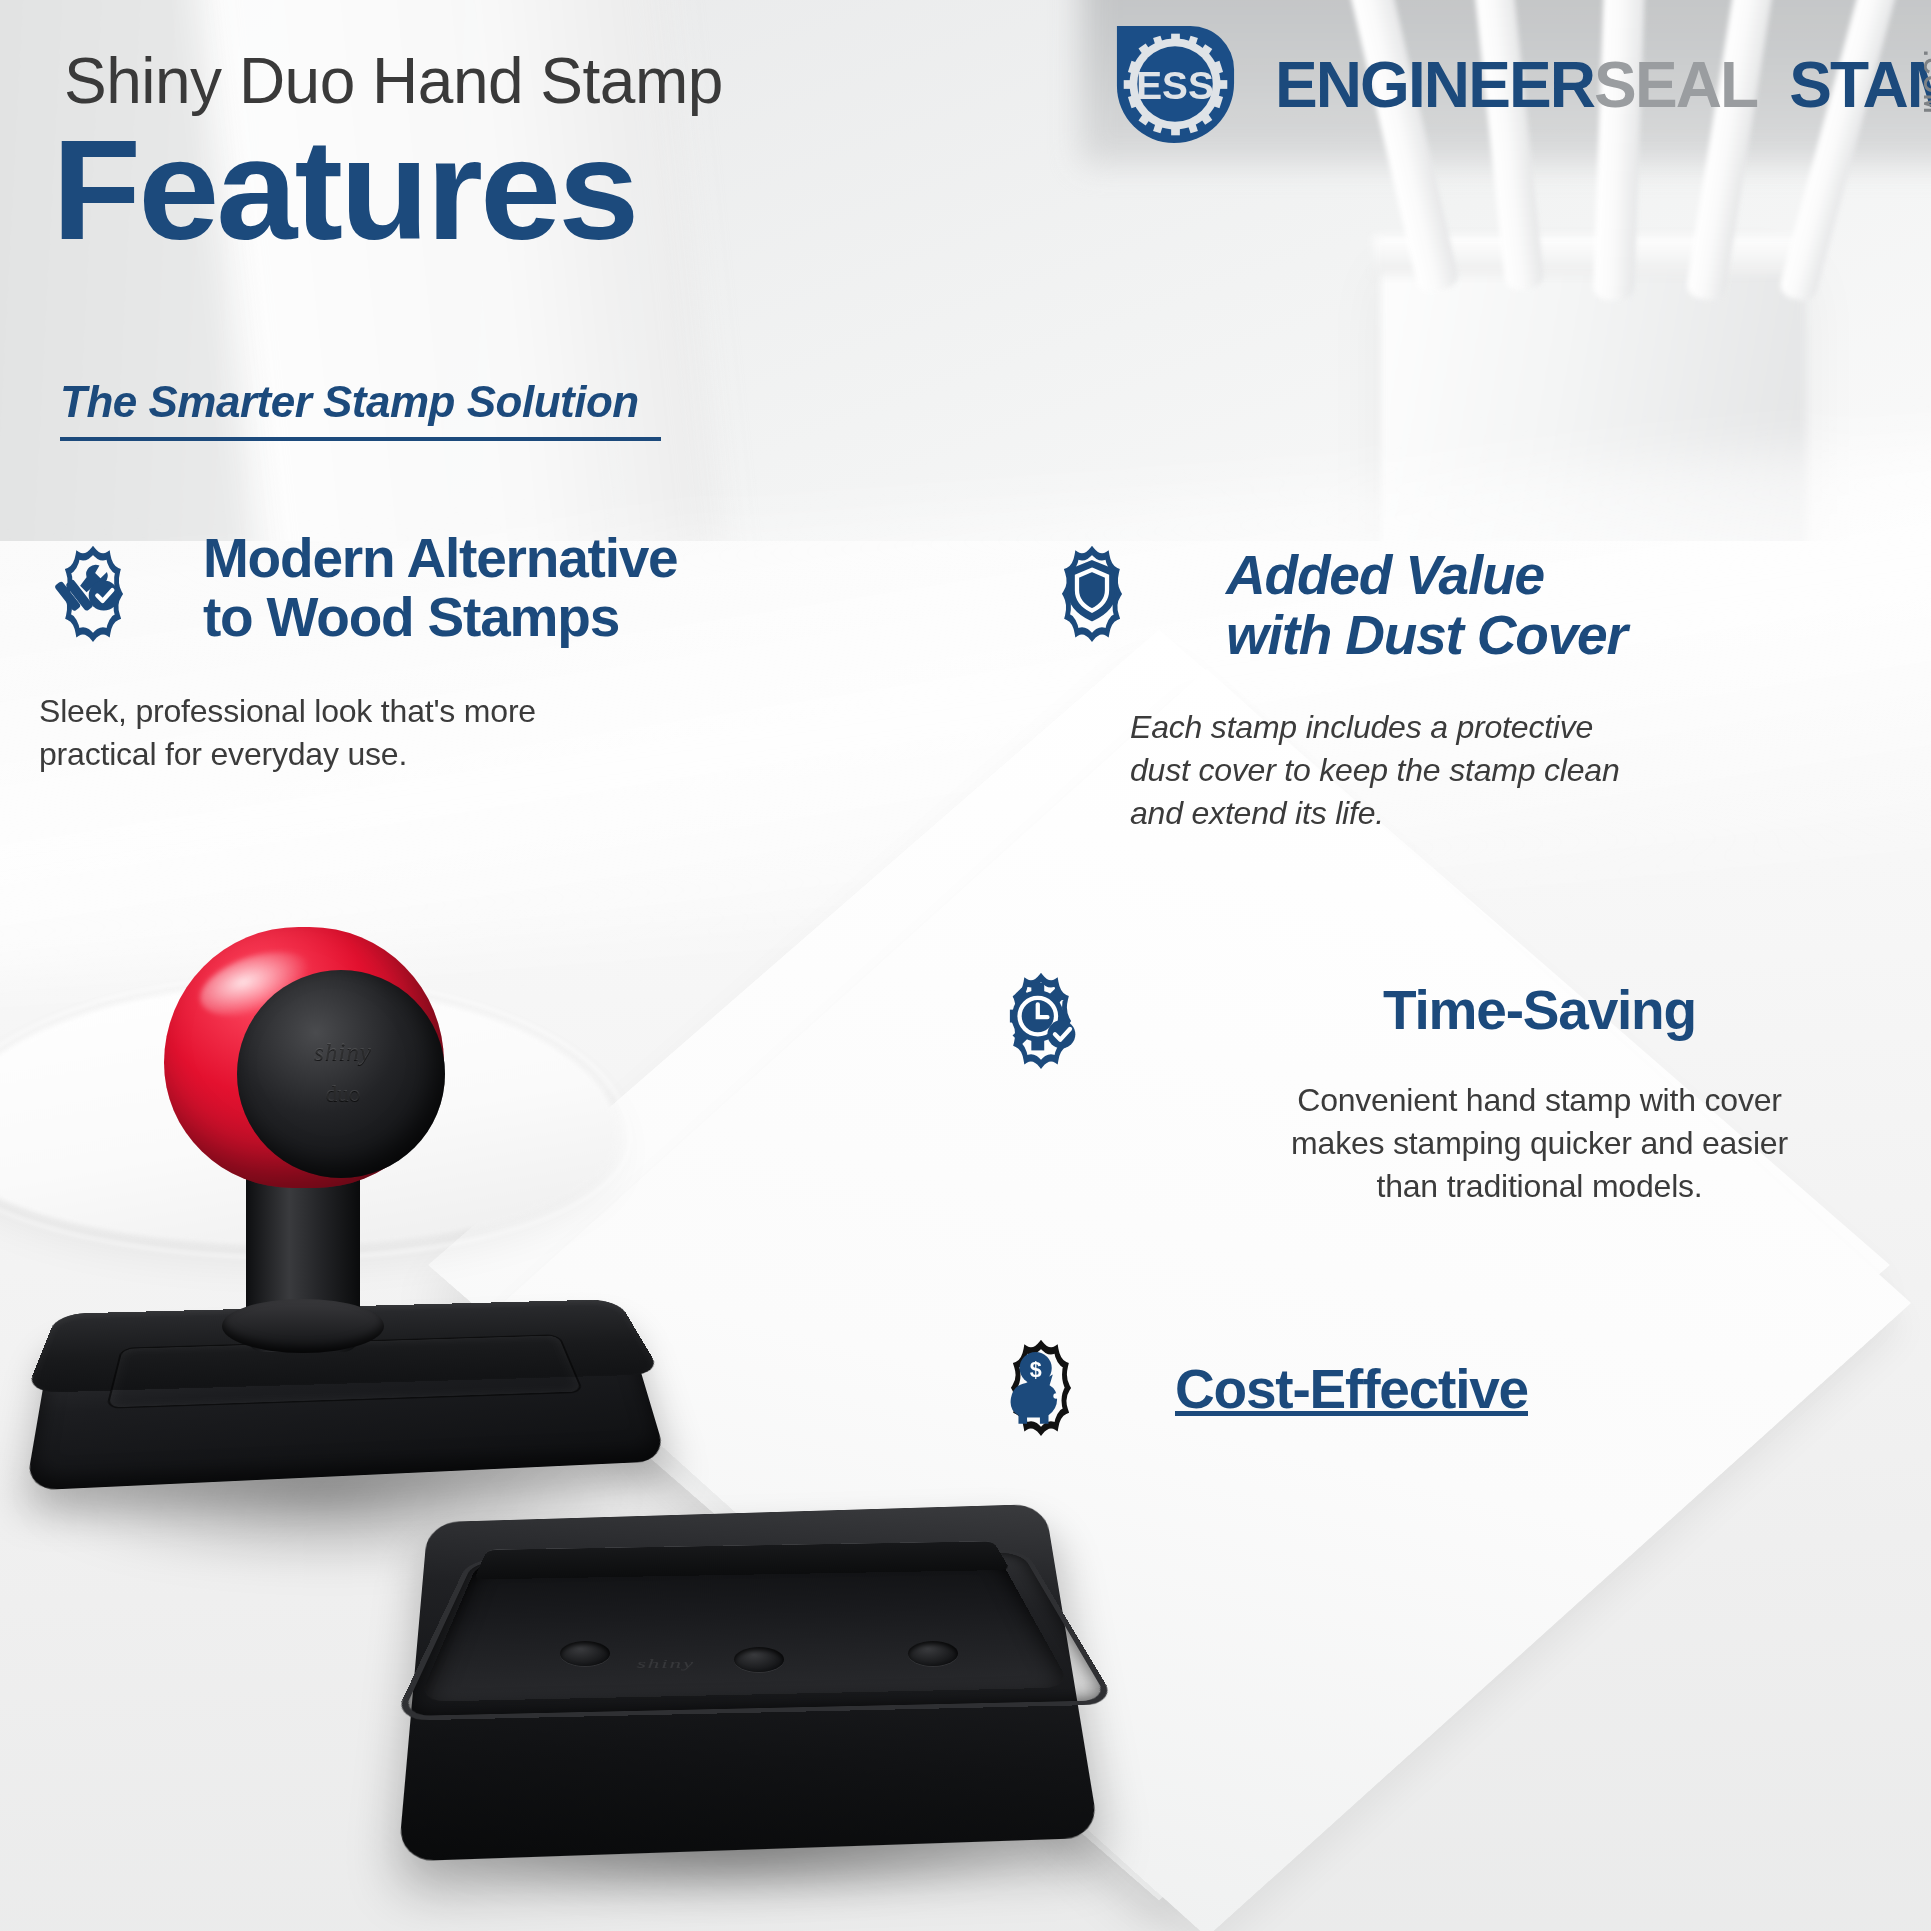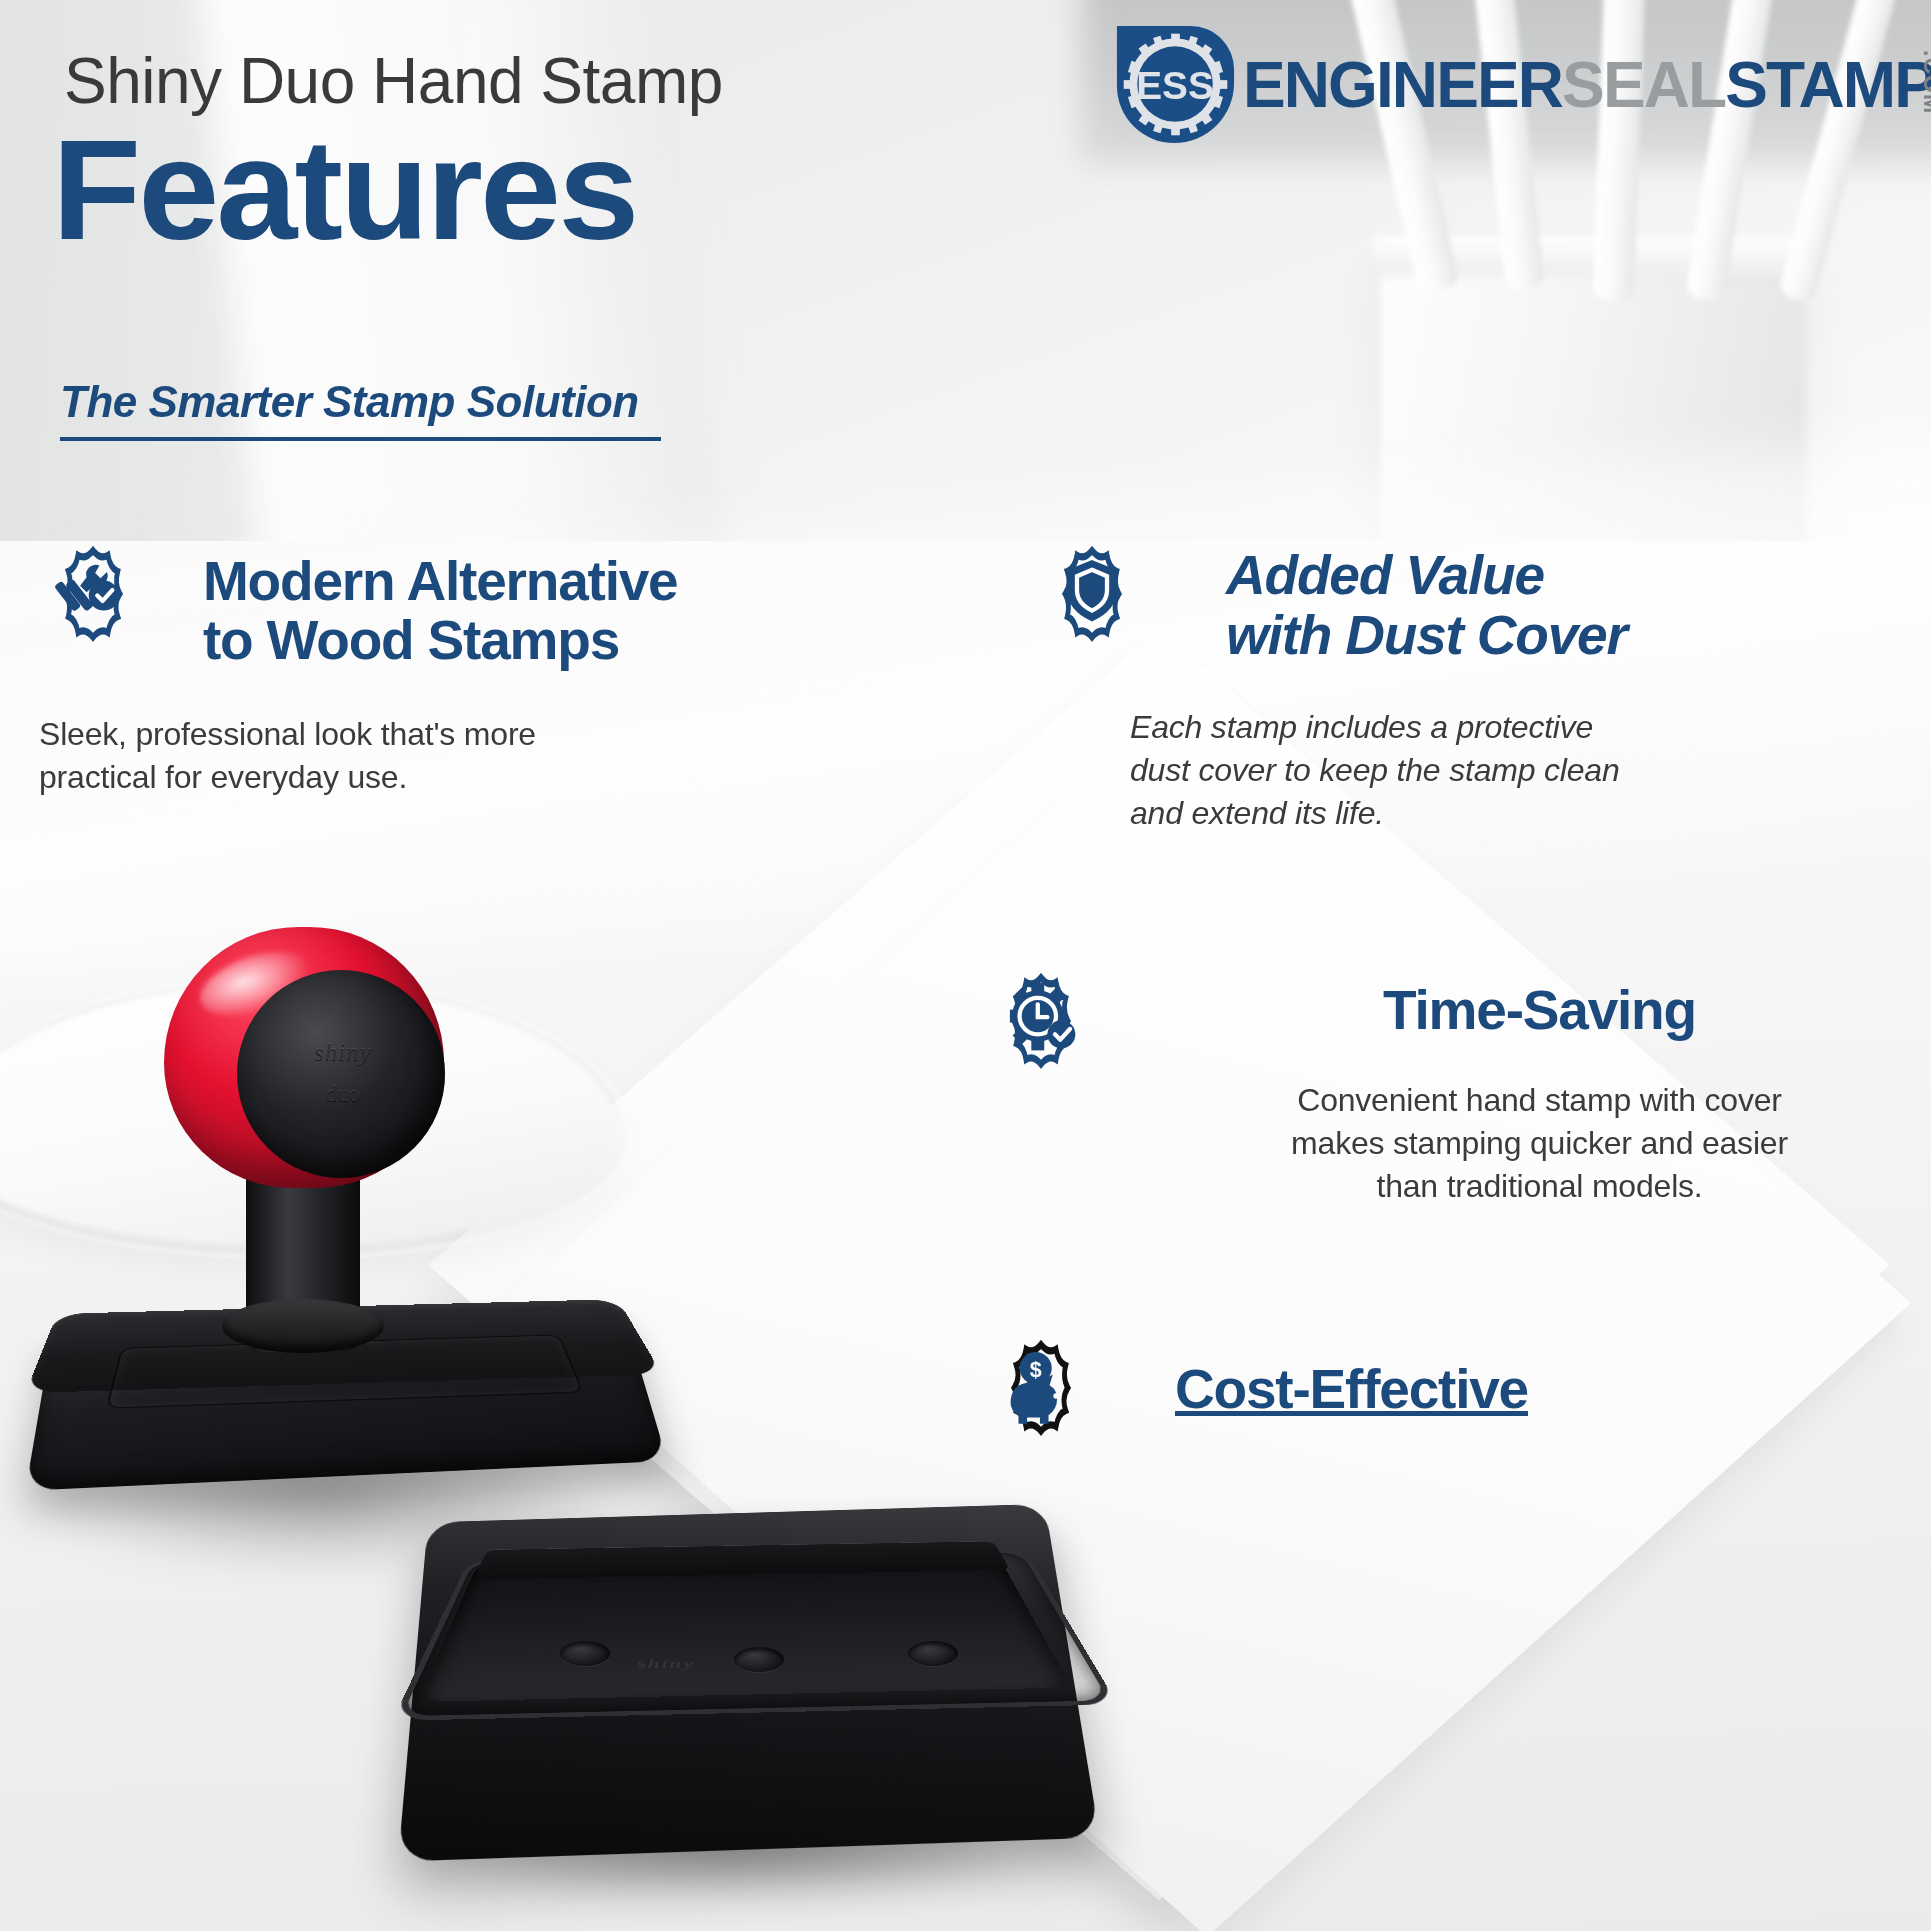--- a/index.html
+++ b/index.html
@@ -295,21 +295,21 @@
   .logo { position:absolute; left:1115px; top:21px; height:122px; }
   .logo-badge {
     position:absolute; left:0; top:2.9px;
     width:121px; height:121px;
   }
   .logo-text {
     position:absolute; left:128px; top:27px;
     font-size:64px; font-weight:700; letter-spacing:-1.9px;
     white-space:nowrap;
   }
-  .lt-blue { color:#1c4a7c; }
+  .lt-blue { color:#1c4a7c;margin-left:32px; }
   .lt-grey { color:#9a9da0; }
   .logo-dotcom {
     position:absolute; left:803px; top:29px;
     font-size:23px; font-weight:700; color:#7e8285;
     letter-spacing:1px;
     writing-mode: vertical-rl;
     text-orientation: mixed;
   }
 
   
@@ -322,21 +322,21 @@
     font-size:55px; font-weight:700; color:#1c4a7c;
     line-height:1.08; letter-spacing:-1.2px;
     white-space:pre-line;
   }
   .feat-body {
     font-size:32px; font-weight:400; color:#3b3b3b;
     line-height:1.34; letter-spacing:-0.2px;
     white-space:pre-line;
   }
   .f1 { left:39px;  top:529px; width:888px; }
-  .f1 .feat-title { margin-left:164px; margin-top:23px; }
+  .f1 .feat-title { margin-left:164px; margin-top:0; }
   .f1 .feat-body  { margin-top:42px; }
 
   .f2 { left:1038px; top:529px; width:917px;font-style:italic; }
   .f2 .feat-title { margin-left:188px; margin-top:17.4px; }
   .f2 .feat-body  { margin-left:92px; margin-top:41px; }
 
   .f3 { left:987px; top:956px; width:917px;text-align:center; }
   .f3 .feat-title { margin-left:188px; margin-top:25px; }
   .f3 .feat-body  { margin-left:188px; margin-top:39px; }
 

